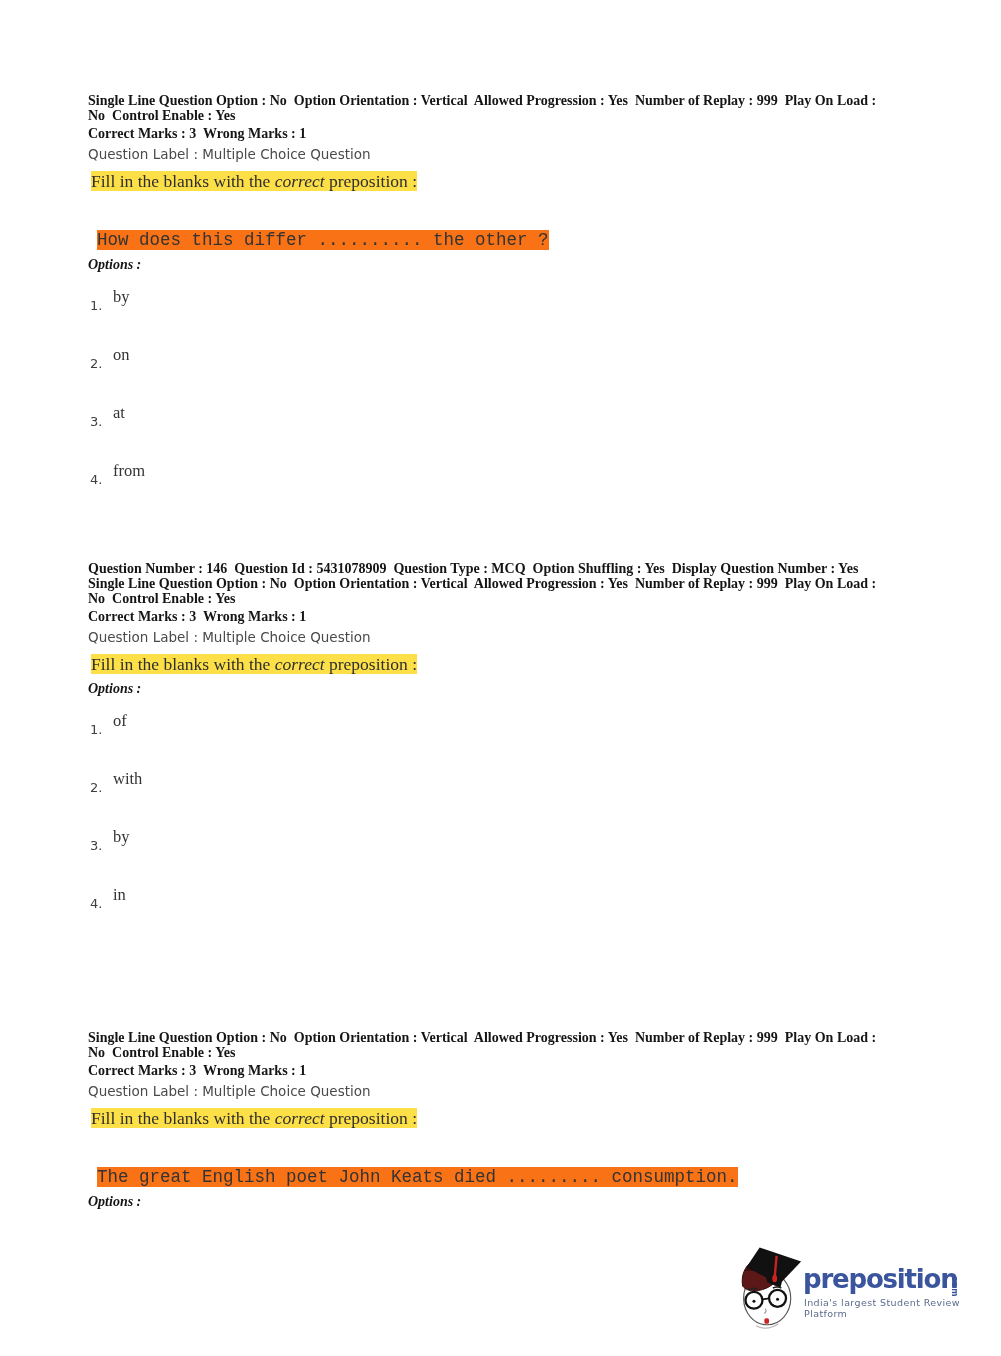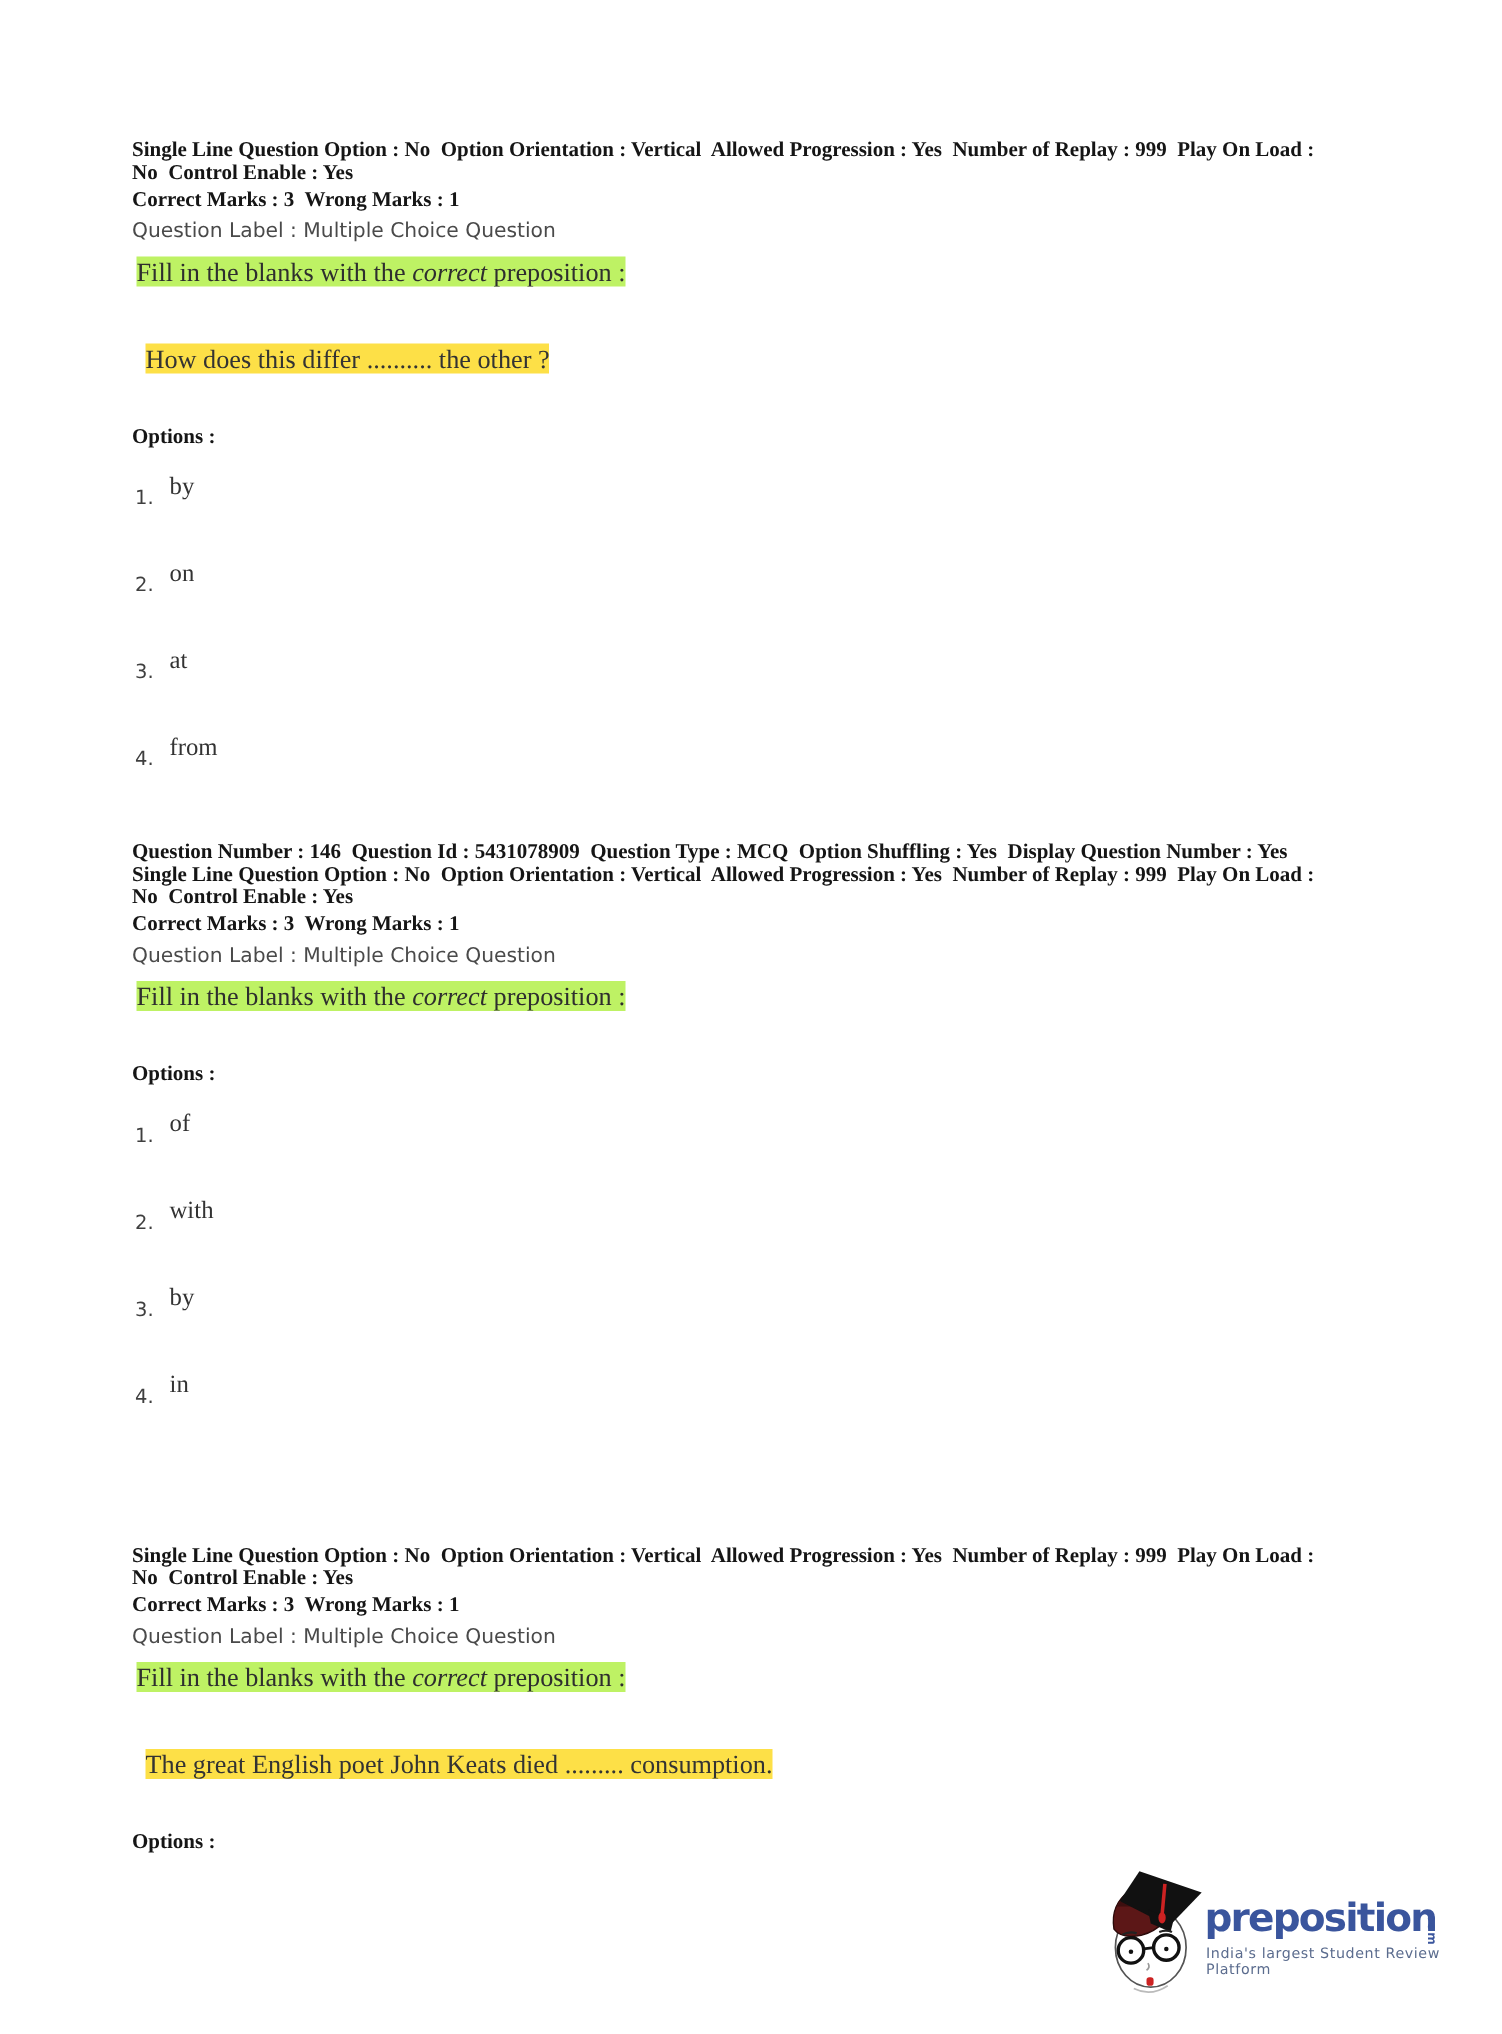--- a/index.html
+++ b/index.html
@@ -39,37 +39,38 @@
     line-height: 17px;
     color: #4a4a4a;
   }
   .q-instruction {
     margin-top: 7px;
     margin-left: 3px;
     font-size: 17.5px;
     line-height: 23px;
     color: #2e2e2e;
   }
-  .q-instruction .hl { background: #bef264; }
+  .q-instruction .hl { background: #fde047; }
   .q-instruction em { font-style: italic; }
   .q-text {
     margin-top: 35px;
     margin-left: 9px;
     font-size: 17.5px;
     line-height: 23px;
     color: #333333;
   }
-  .q-text .hl { background: #fde047; }
+  .q-text .hl { background: #f97316; font-family: Liberation Mono, monospace; }
   .q-options-label {
-    margin-top: 33px;
+    margin-top: 5px;
     font-weight: bold;
     font-size: 14px;
     line-height: 16px;
     white-space: pre;
     color: #151515;
+    font-style: italic;
   }
   .option-row { position: relative; height: 58px; margin-left: 2px; }
   .option-row.first { margin-top: 14px; }
   .opt-num {
     position: absolute;
     left: 0;
     top: 11px;
     font-family: "DejaVu Sans", "Liberation Sans", sans-serif;
     font-size: 13px;
     color: #3f3f3f;

